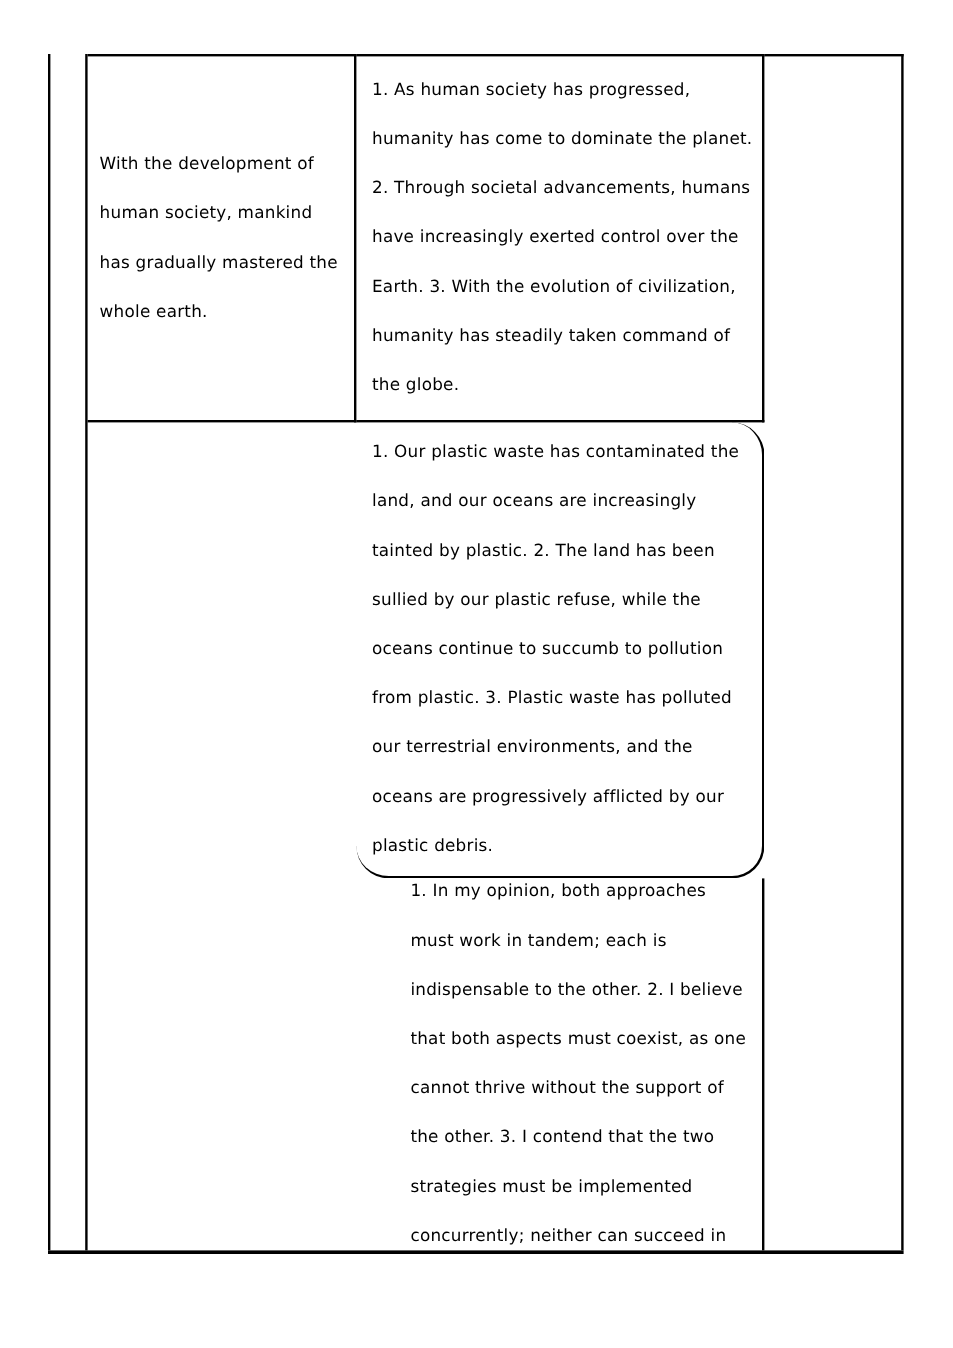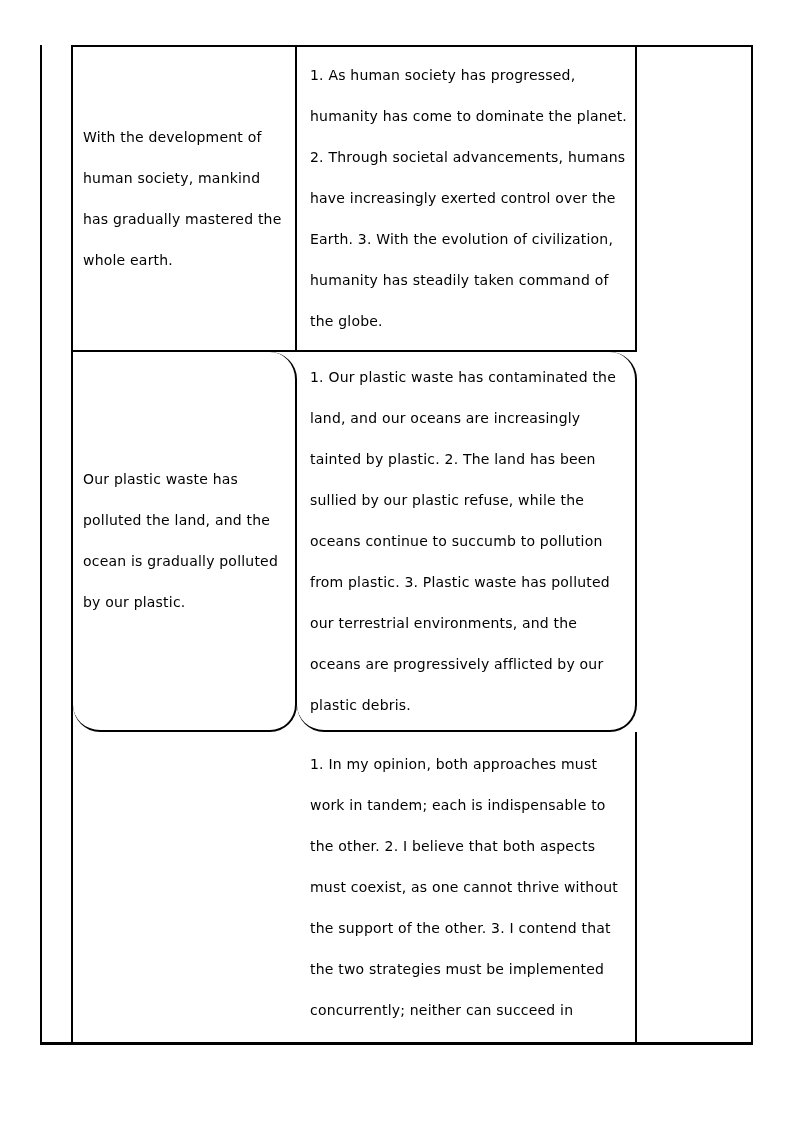--- a/index.html
+++ b/index.html
@@ -44,21 +44,21 @@
   .col3 {
     grid-column: 4;
     grid-row: 1 / span 3;
     border-top: 2px solid #000000;
     border-right: 2px solid #000000;
   }
   .c1 { grid-column: 2; border-right: 2px solid #000000; }
   .c2 { grid-column: 3; border-right: 2px solid #000000; }
   .r1 { grid-row: 1; border-top: 2px solid #000000; border-bottom: 2px solid #000000; }
   .r2 { grid-row: 2; border-bottom: 2px solid #000000; border-radius: 27px; }
-  .r3 { grid-row: 3; }
+  .r3 { grid-row: 3; margin-left: 32px; }
   .textcell {
     display: flex;
     align-items: center;
   }
   .c1.textcell { padding: 0 6px 0 10px; }
   .c2.textcell { padding: 0 8px 0 13px; }
   .txt {
     font-size: 14px;
     line-height: 41px;
     letter-spacing: 0.2px;
@@ -75,23 +75,20 @@
 
     <div class="cell c1 r1 textcell">
       <div class="txt">With the development of human society, mankind has gradually mastered the whole earth.</div>
     </div>
     <div class="cell c2 r1 textcell">
       <div class="txt">1. As human society has progressed, humanity has come to dominate the planet. 2. Through societal advancements, humans have increasingly exerted control over the Earth. 3. With the evolution of civilization, humanity has steadily taken command of the globe.</div>
     </div>
 
     <div class="cell col3"></div>
 
-    <div class="cell c1 r2 textcell">
-      <div class="txt">Our plastic waste has polluted the land, and the ocean is gradually polluted by our plastic.</div>
-    </div>
     <div class="cell c2 r2 textcell">
       <div class="txt">1. Our plastic waste has contaminated the land, and our oceans are increasingly tainted by plastic. 2. The land has been sullied by our plastic refuse, while the oceans continue to succumb to pollution from plastic. 3. Plastic waste has polluted our terrestrial environments, and the oceans are progressively afflicted by our plastic debris.</div>
     </div>
 
     <div class="cell c2 r3 textcell">
       <div class="txt">1. In my opinion, both approaches must work in tandem; each is indispensable to the other. 2. I believe that both aspects must coexist, as one cannot thrive without the support of the other. 3. I contend that the two strategies must be implemented concurrently; neither can succeed in</div>
     </div>
 
   </div>
 </div>

